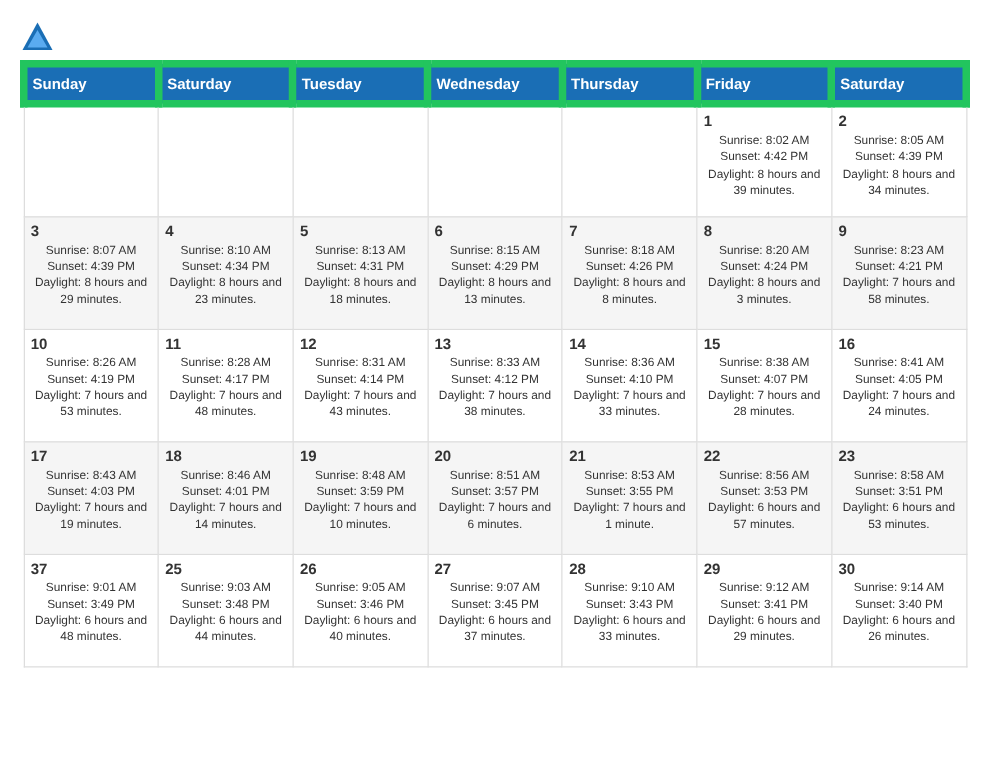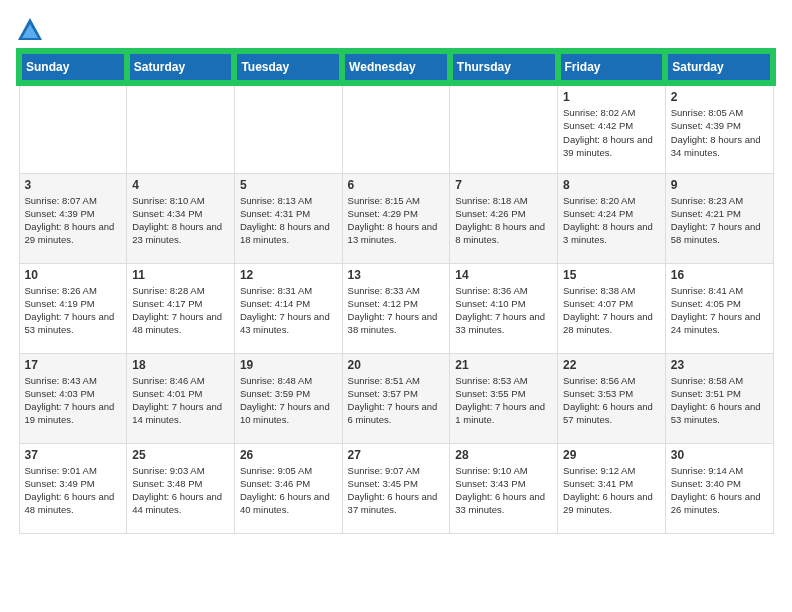--- a/index.html
+++ b/index.html
@@ -75,20 +75,21 @@
     .day-num {
       font-weight: bold;
       font-size: 12px;
       display: block;
       margin-bottom: 2px;
     }
     .day-info {
       font-size: 9.5px;
       line-height: 1.4;
       color: #333;
+      text-align: center;
     }
     .empty-cell {
       background: #fff !important;
     }
   </style>
 </head>
 <body>
 
 <div class="header-top">
   <div class="logo">

